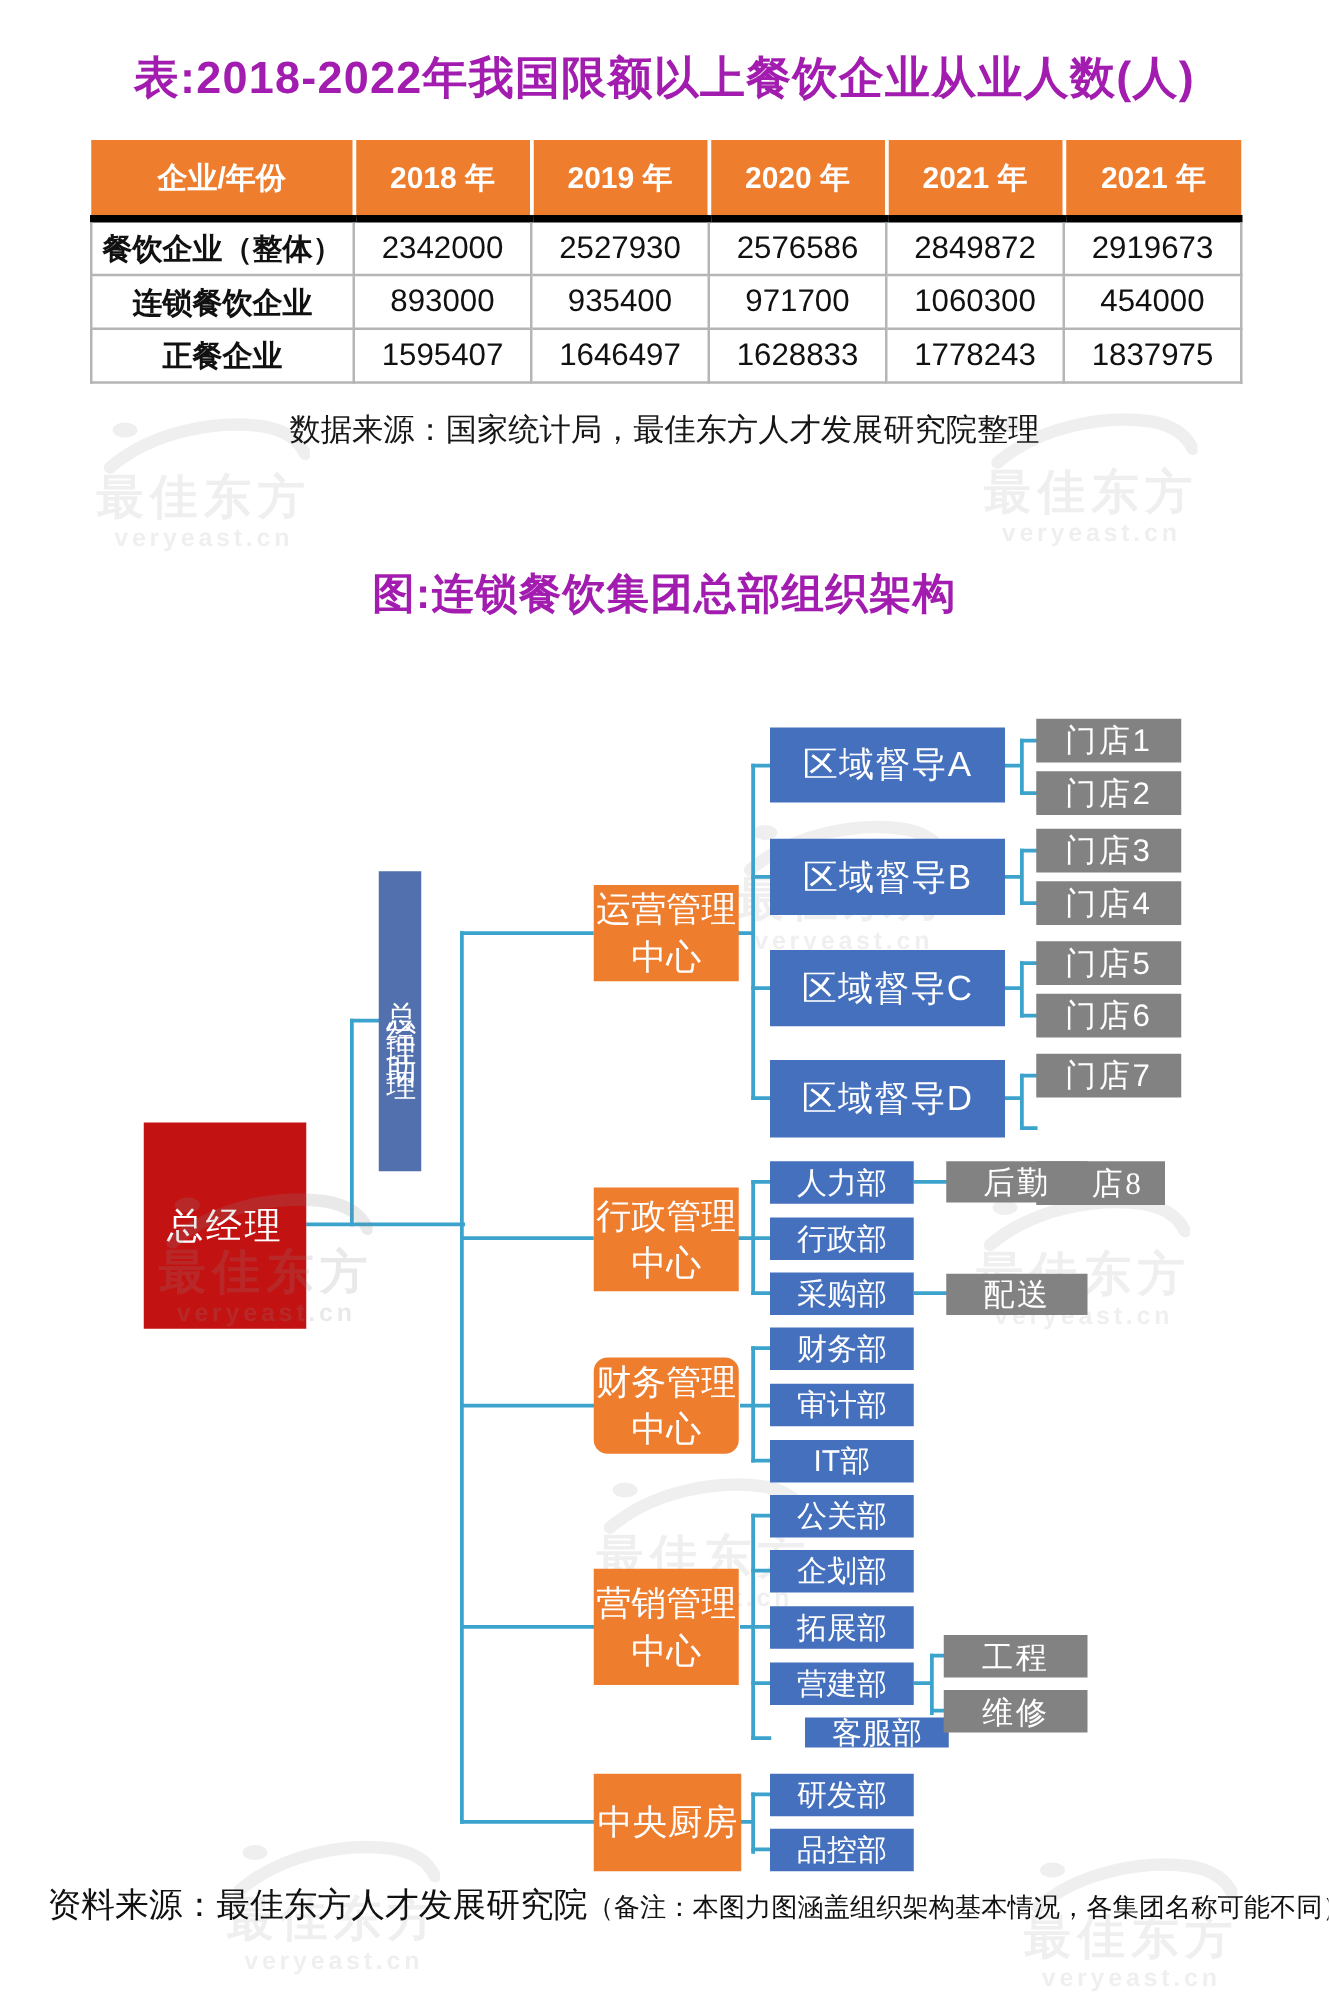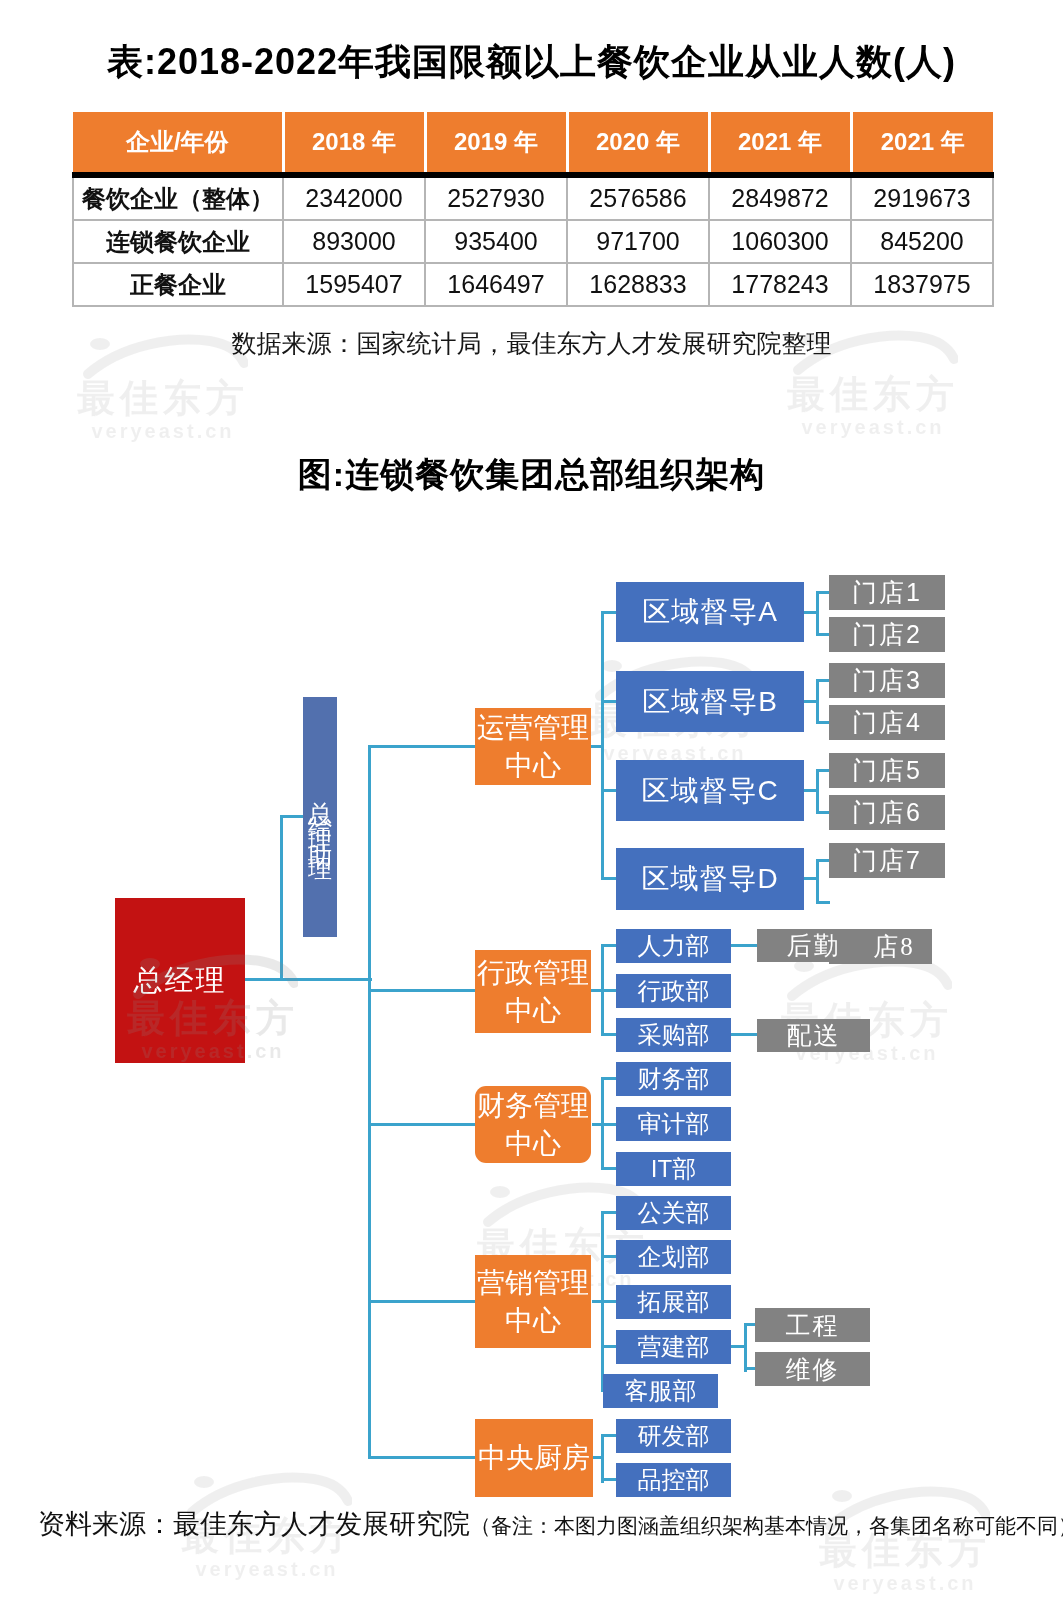--- a/index.html
+++ b/index.html
@@ -2,21 +2,21 @@
 <html lang="zh" style="--orange: #EE7D2E; --blue: #4470BE; --assist-blue: #5270AE; --red: #C31212; --gray: #828282; --line: #3BA3CC;"><head>
 <meta charset="utf-8">
 <style>
   :root{
     --orange:#EE7D2E; --blue:#4470BE; --assist-blue:#5270AE; --red:#C31212;
     --gray:#828282; --line:#3BA3CC; --ink:#1c1c1c;
   }
   html,body{margin:0;padding:0;background:#fff;}
   .page{position:relative;width:1063px;height:1608px;background:#fff;overflow:hidden;
         font-family:"Liberation Sans","DejaVu Sans",sans-serif;color:var(--ink);}
-  .title{position:absolute;left:0;width:100%;text-align:center;font-weight:700;color:#000000;}
+  .title{position:absolute;left:0;width:100%;text-align:center;font-weight:700;color:#a21caf;}
   #title1{top:38px;font-size:36px;letter-spacing:1px;}
   #title2{top:452px;font-size:34px;letter-spacing:1px;}
   .src-note{position:absolute;top:327px;left:0;width:100%;text-align:center;font-size:25px;color:#161616;}
 
   
   table.emp{position:absolute;left:72px;top:112px;width:920px;border-collapse:collapse;table-layout:fixed;}
   table.emp th{background:var(--orange);color:#fff;font-size:24px;font-weight:700;height:60px;
        border-right:3px solid #fff;border-bottom:6px solid #000000;padding:0;}
   table.emp th:last-child{border-right:none;}
   table.emp td{height:41px;text-align:center;font-size:25px;color:#111;
@@ -146,21 +146,21 @@
         <td>2576586</td>
         <td>2849872</td>
         <td>2919673</td>
       </tr>
       <tr>
         <td class="lab">连锁餐饮企业</td>
         <td>893000</td>
         <td>935400</td>
         <td>971700</td>
         <td>1060300</td>
-        <td>845200</td>
+        <td>454000</td>
       </tr>
       <tr>
         <td class="lab">正餐企业</td>
         <td>1595407</td>
         <td>1646497</td>
         <td>1628833</td>
         <td>1778243</td>
         <td>1837975</td>
       </tr>
     </tbody>
@@ -196,21 +196,21 @@
   <div class="node dept" style="left:616px;top:929px;width:115px;height:34px;">人力部</div>
   <div class="node dept" style="left:616px;top:974px;width:115px;height:34px;">行政部</div>
   <div class="node dept" style="left:616px;top:1018px;width:115px;height:34px;">采购部</div>
   <div class="node dept" style="left:616px;top:1062px;width:115px;height:34px;">财务部</div>
   <div class="node dept" style="left:616px;top:1107px;width:115px;height:34px;">审计部</div>
   <div class="node dept" style="left:616px;top:1152px;width:115px;height:34px;">IT部</div>
   <div class="node dept" style="left:616px;top:1196px;width:115px;height:34px;">公关部</div>
   <div class="node dept" style="left:616px;top:1240px;width:115px;height:34px;">企划部</div>
   <div class="node dept" style="left:616px;top:1285px;width:115px;height:34px;">拓展部</div>
   <div class="node dept" style="left:616px;top:1330px;width:115px;height:34px;">营建部</div>
-  <div class="node dept" style="left:603px;top:1374px;width:115px;height:34px;">客服部</div>
+  <div class="node dept" style="left:644px;top:1374px;width:115px;height:24px;">客服部</div>
   <div class="node dept" style="left:616px;top:1419px;width:115px;height:34px;">研发部</div>
   <div class="node dept" style="left:616px;top:1463px;width:115px;height:34px;">品控部</div>
 
   <div class="node gbox" style="left:757px;top:929px;width:113px;height:33px;">后勤</div>
   <div class="node gbox" style="left:757px;top:1019px;width:113px;height:33px;">配送</div>
   <div class="node gbox" style="left:755px;top:1308px;width:115px;height:34px;">工程</div>
   <div class="node gbox" style="left:755px;top:1352px;width:115px;height:34px;">维修</div>
 
   <div class="footer">
     <span class="f1">资料来源：最佳东方人才发展研究院</span><span class="f2">（备注：本图力图涵盖组织架构基本情况，各集团名称可能不同）</span>

